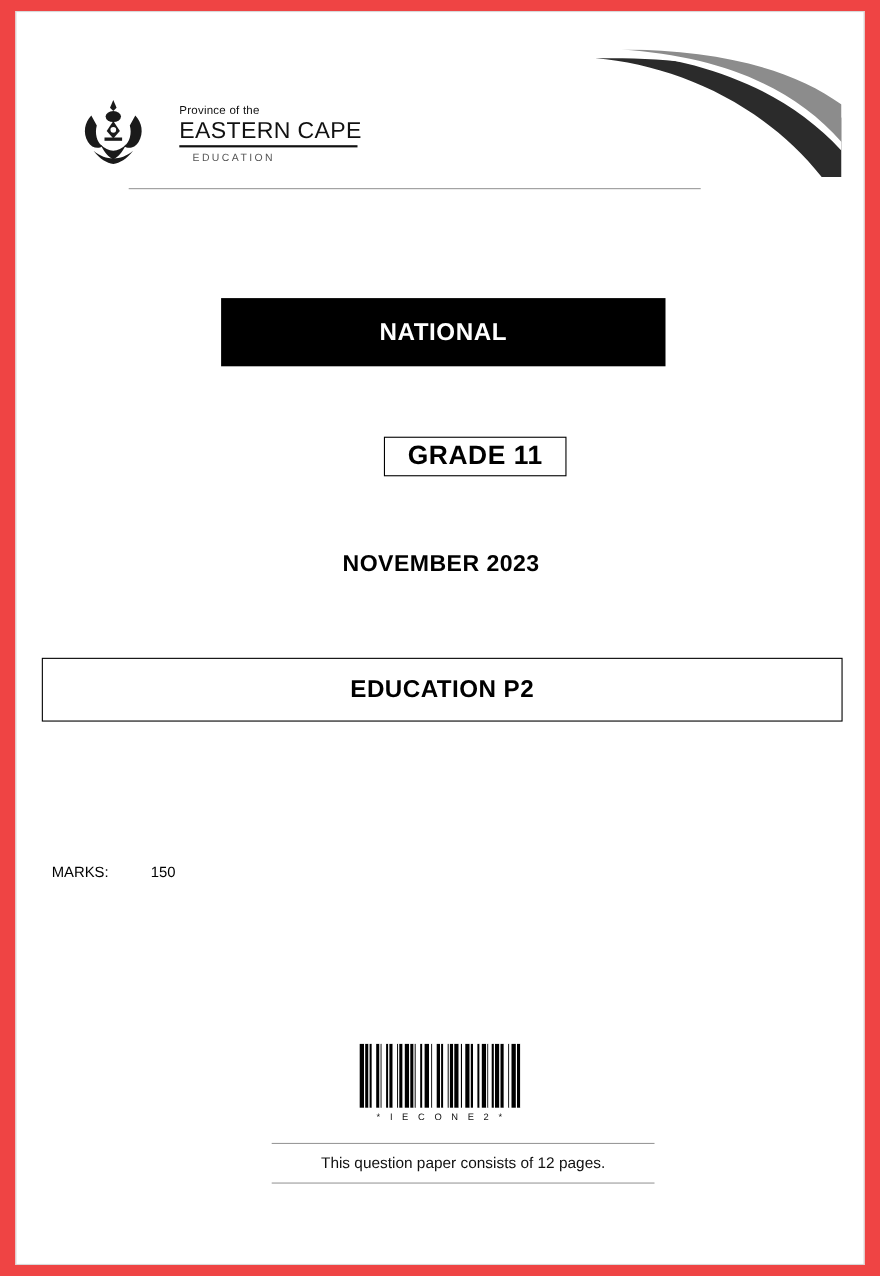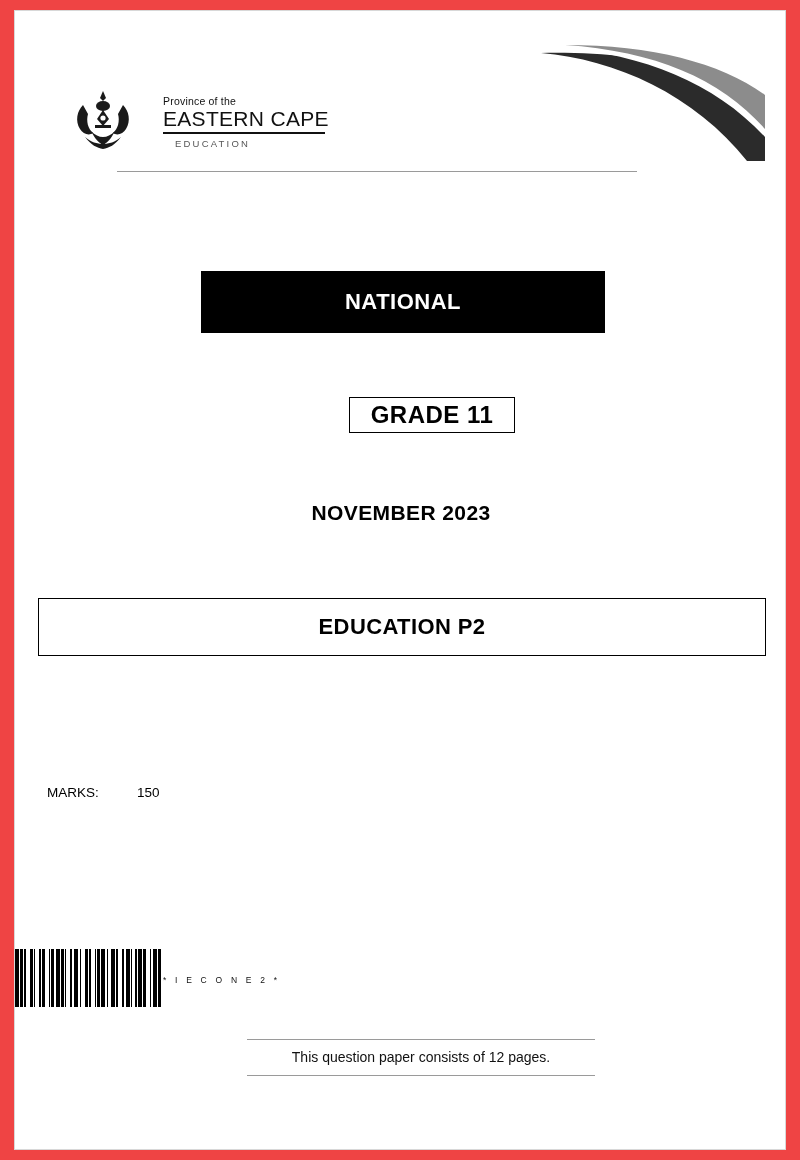--- a/index.html
+++ b/index.html
@@ -167,21 +167,21 @@
   .meta-label { width: 90px; }
   .meta-value { }
 
   
   .barcode-wrap {
     position: absolute;
     left: 0;
     top: 938px;
     width: 772px;
     display: flex;
-    flex-direction: row;
+    flex-direction: column;
     align-items: center;
   }
   .barcode {
     width: 148px;
     height: 58px;
     display: flex;
     align-items: stretch;
     background: #fff;
   }
   .barcode span { display: block; height: 100%; }

